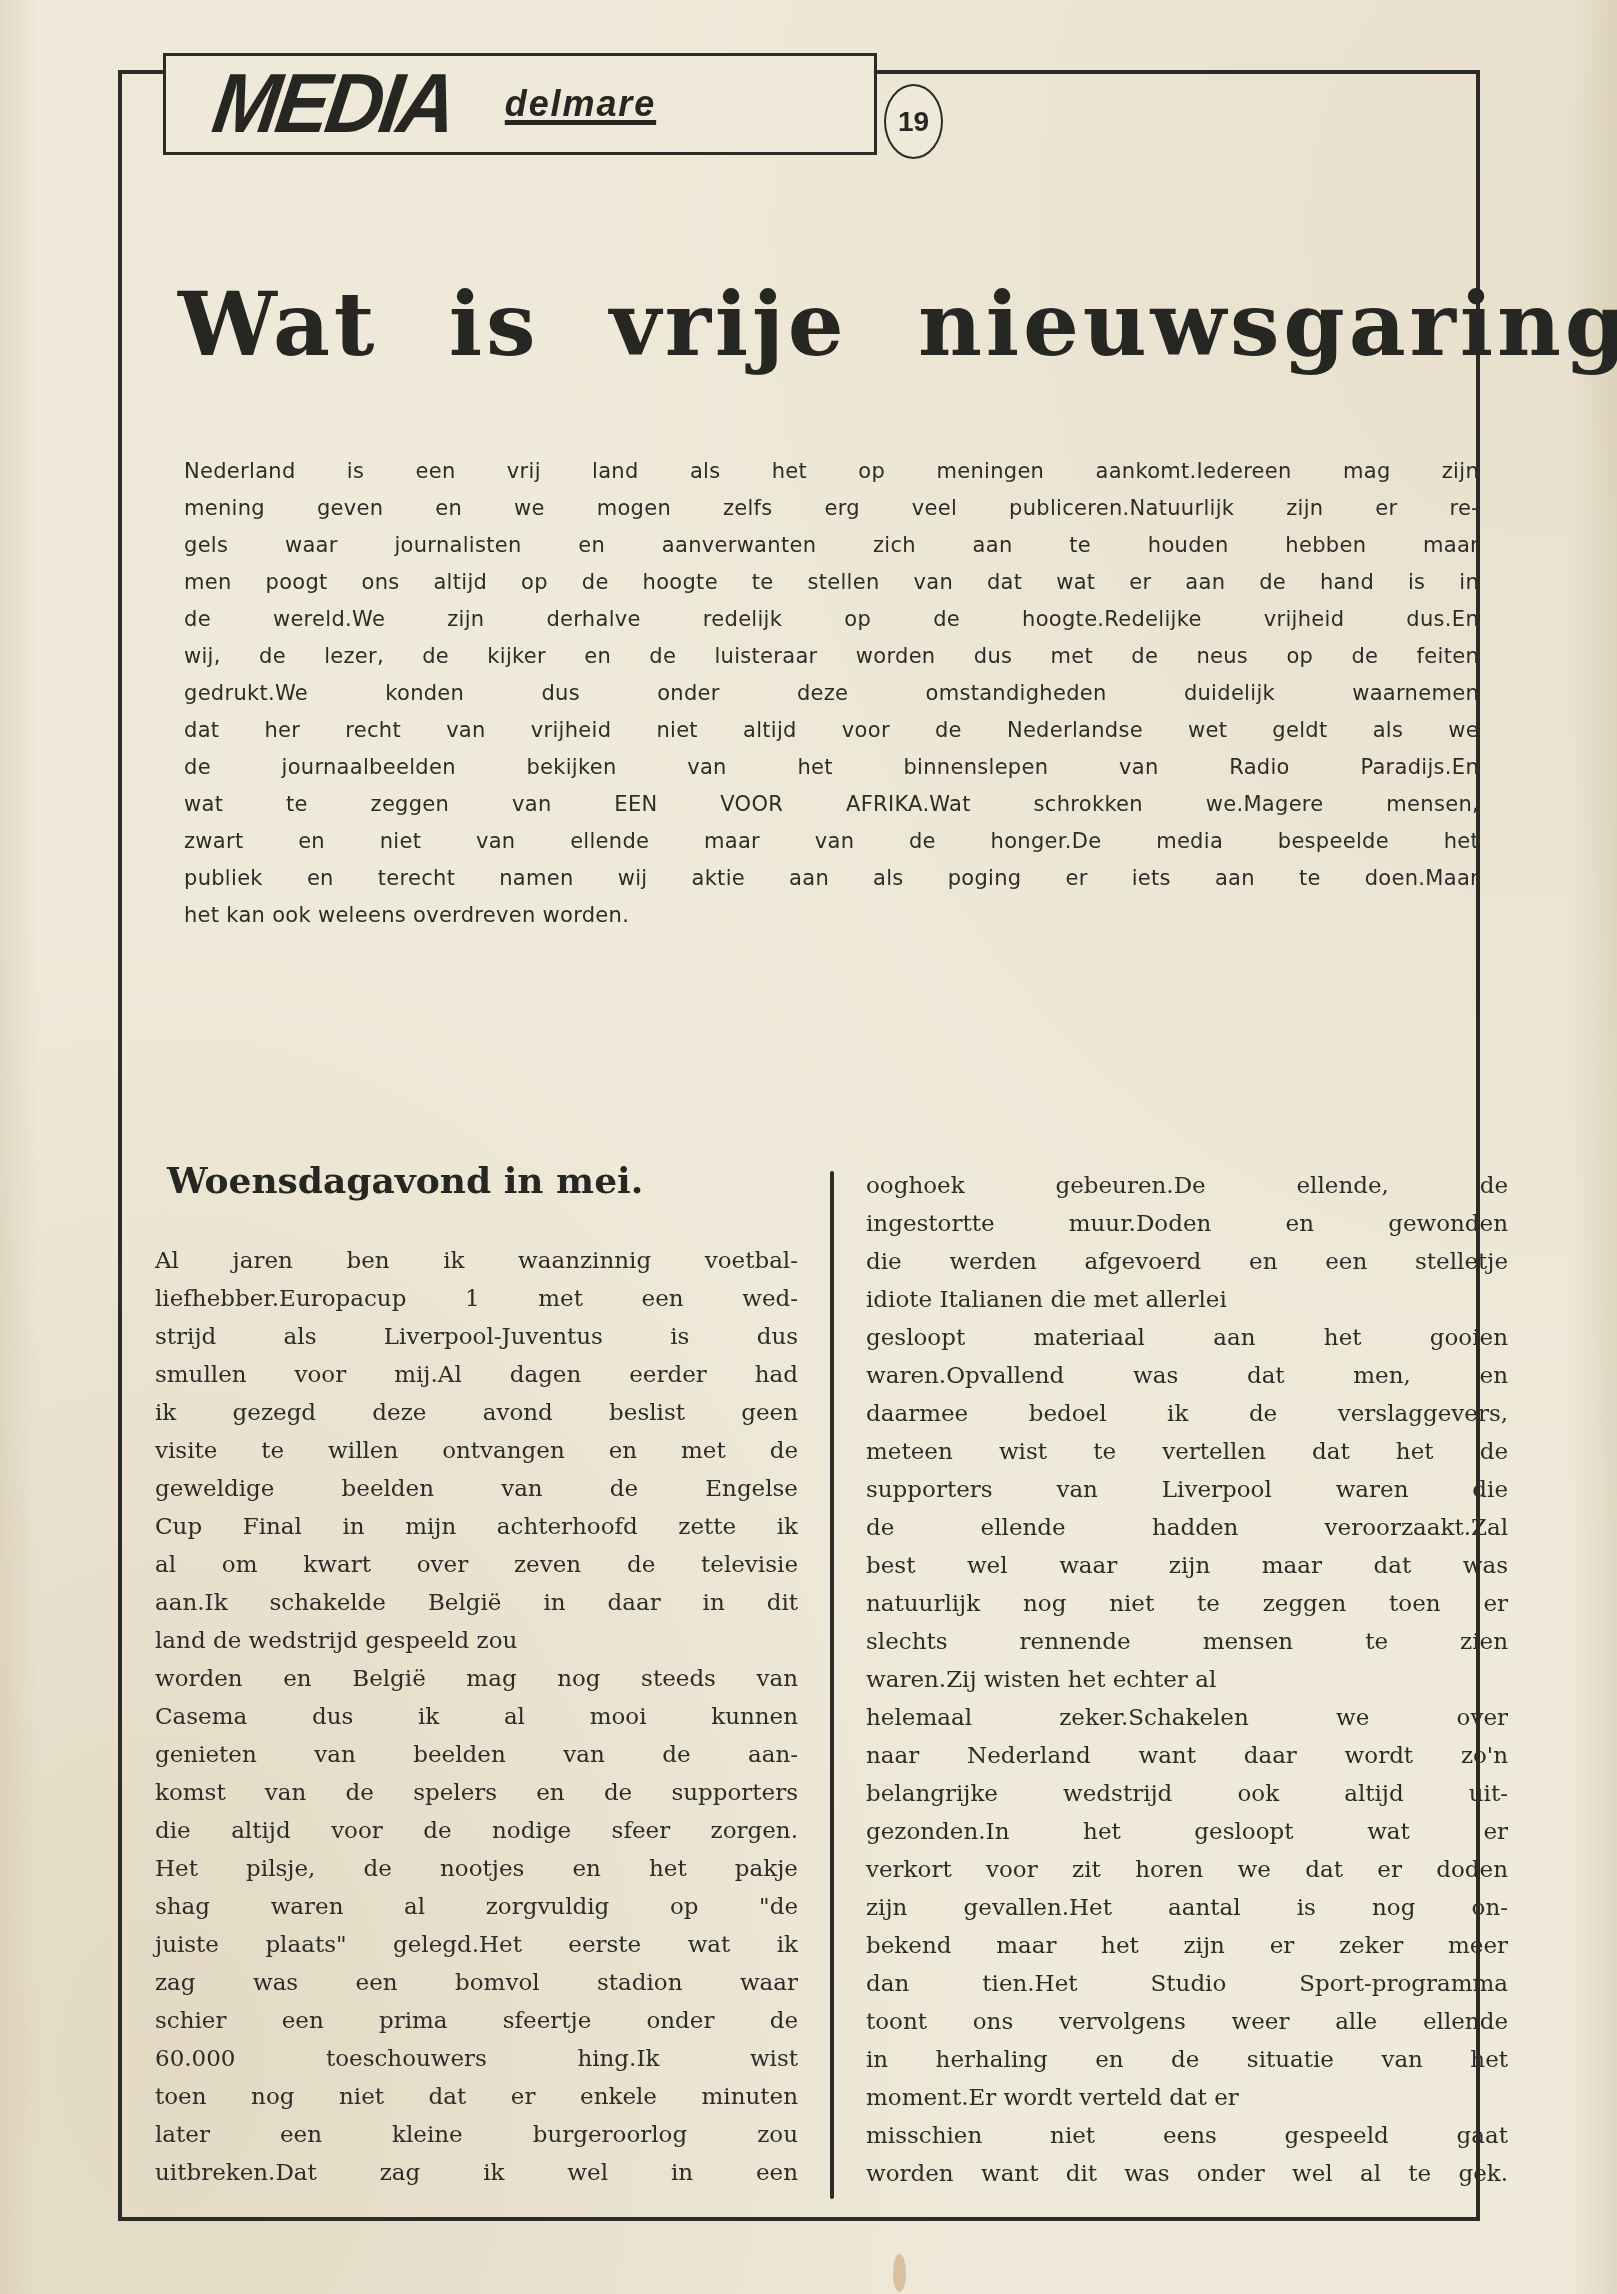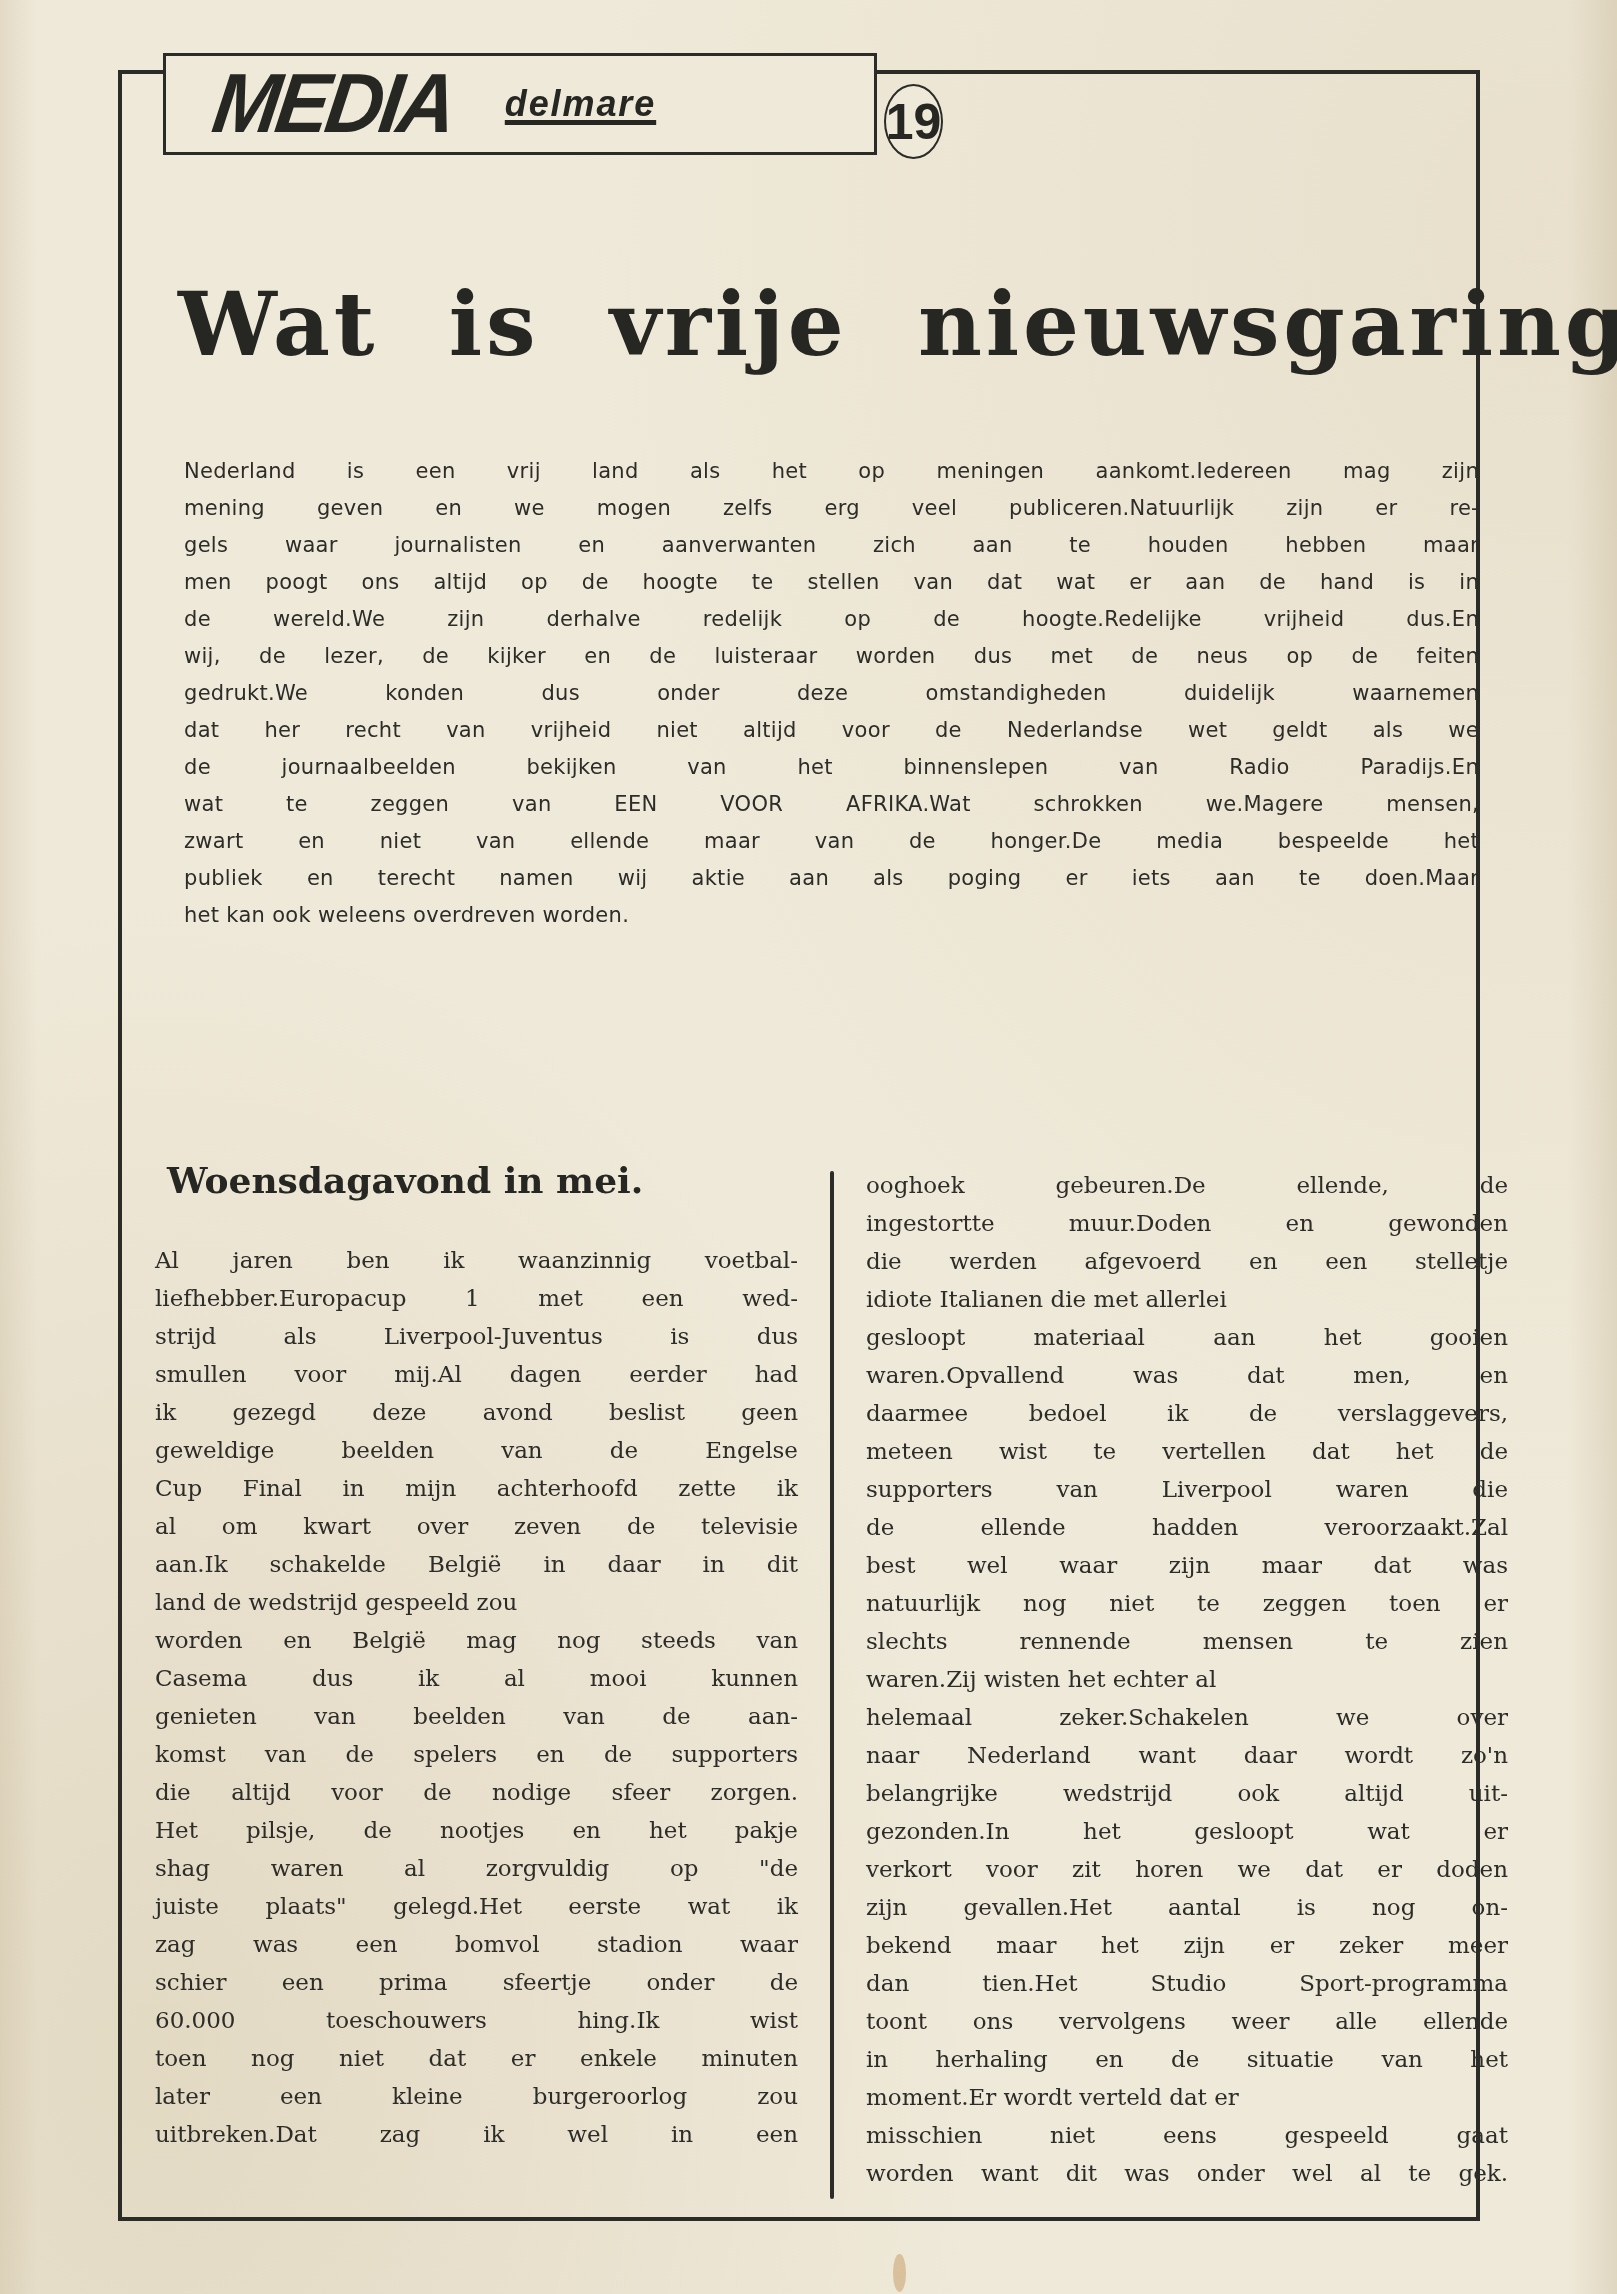--- a/index.html
+++ b/index.html
@@ -51,21 +51,21 @@
   }
   .page-num {
     position: absolute;
     left: 884px; top: 84px;
     width: 59px; height: 75px;
     border: 2.9px solid #2b2b27;
     border-radius: 50%;
     background: #efe9d9;
     display: flex; align-items: center; justify-content: center;
     font-family: "Liberation Sans", sans-serif;
-    font-weight: bold; font-size: 50px;
+    font-weight: bold; font-size: 28px;
     color: #262622;
     box-sizing: border-box;
   }
   .title {
     position: absolute;
     left: 178px; top: 272px;
     font-family: "DejaVu Serif", serif;
     font-weight: bold;
     font-size: 88px;
     letter-spacing: 3.8px;
@@ -153,20 +153,21 @@
   </p>
 
 <h2 class="section-heading">Woensdagavond in mei.</h2>
 
 <div class="col col-left" id="colLeft">
     <span class="line">Al jaren ben ik waanzinnig voetbal-</span>
     <span class="line">liefhebber.Europacup 1 met een wed-</span>
     <span class="line">strijd als Liverpool-Juventus is dus</span>
     <span class="line">smullen voor mij.Al dagen eerder had</span>
     <span class="line">ik gezegd deze avond beslist geen</span>
+    <span class="line">visite te willen ontvangen en met de</span>
     <span class="line">geweldige beelden van de Engelse</span>
     <span class="line">Cup Final in mijn achterhoofd zette ik</span>
     <span class="line">al om kwart over zeven de televisie</span>
     <span class="line">aan.Ik schakelde België in daar in dit</span>
     <span class="line rag">land de wedstrijd gespeeld zou</span>
     <span class="line">worden en België mag nog steeds van</span>
     <span class="line">Casema dus ik al mooi kunnen</span>
     <span class="line">genieten van beelden van de aan-</span>
     <span class="line">komst van de spelers en de supporters</span>
     <span class="line">die altijd voor de nodige sfeer zorgen.</span>

